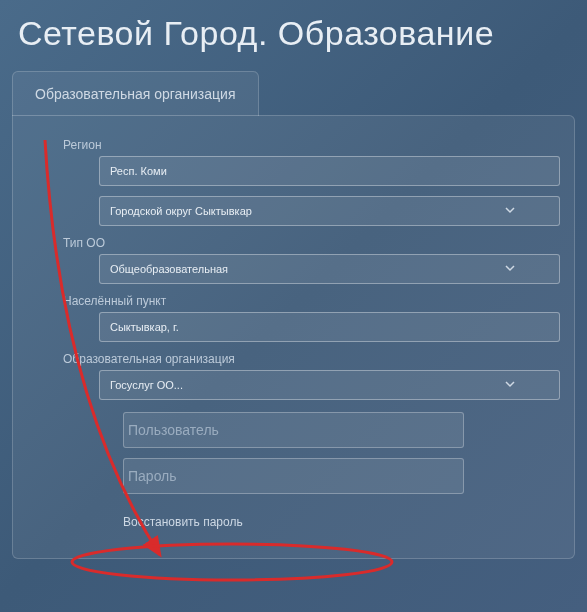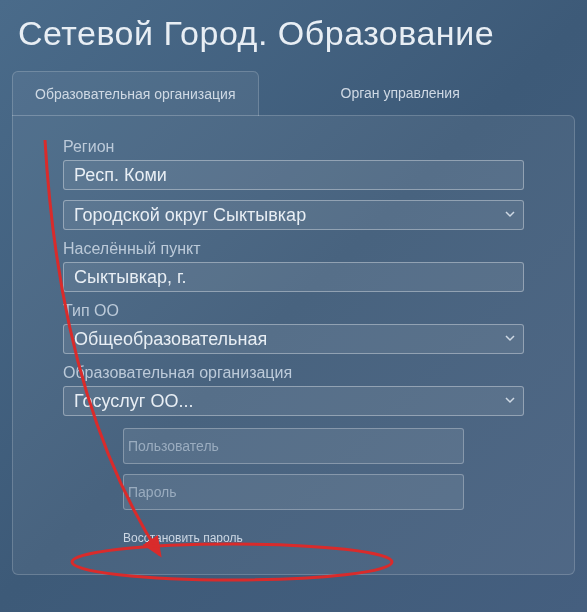--- a/index.html
+++ b/index.html
@@ -44,39 +44,40 @@
   background: rgba(255,255,255,0.06);
   border: 1px solid rgba(255,255,255,0.18);
   border-radius: 0 6px 6px 6px;
   padding: 22px 50px 26px 50px;
   position: relative;
   top: -1px;
 }
 .field-group { margin-bottom: 10px; }
 .field-label {
   color: #bccad9;
-  font-size: 16px;
+  font-size: 12px;
   margin-bottom: 4px;
   display: block;
 }
 .select-wrap {
   position: relative;
 }
 .select-box {
   width: 100%;
   height: 30px;
   background: rgba(255,255,255,0.08);
   border: 1px solid rgba(255,255,255,0.35);
   border-radius: 3px;
   color: #e8eef4;
-  font-size: 18px;
+  font-size: 11px;
   padding: 0 30px 0 10px;
   line-height: 28px;
   cursor: pointer;
   overflow: hidden;
+  margin-left: 36px;
 }
 .select-chevron {
   position: absolute;
   right: 8px;
   top: 50%;
   transform: translateY(-50%);
   pointer-events: none;
 }
 .credentials {
   margin-top: 12px;
@@ -115,21 +116,20 @@
   pointer-events: none;
 }
 </style>
 </head>
 <body>
 
 <div class="title">Сетевой Город. Образование</div>
 
 <div class="tabs">
   <div class="tab active">Образовательная организация</div>
-  <div class="tab inactive">Орган управления</div>
 </div>
 
 <div class="panel">
 
   <div class="field-group">
     <span class="field-label">Регион</span>
     <div class="select-wrap">
       <div class="select-box">Респ. Коми</div>
     </div>
   </div>
@@ -139,35 +139,35 @@
       <div class="select-box">Городской округ Сыктывкар</div>
       <span class="select-chevron">
         <svg width="12" height="12" viewBox="0 0 12 12">
             <path d="M2 4 L6 8 L10 4" stroke="#cfd9e4" stroke-width="1.5" fill="none"></path>
           </svg>
       </span>
     </div>
   </div>
 
   <div class="field-group">
-    <span class="field-label">Населённый пункт</span>
-    <div class="select-wrap">
-      <div class="select-box">Сыктывкар, г.</div>
-    </div>
-  </div>
-
-  <div class="field-group">
     <span class="field-label">Тип ОО</span>
     <div class="select-wrap">
       <div class="select-box">Общеобразовательная</div>
       <span class="select-chevron">
         <svg width="12" height="12" viewBox="0 0 12 12">
             <path d="M2 4 L6 8 L10 4" stroke="#cfd9e4" stroke-width="1.5" fill="none"></path>
           </svg>
       </span>
+    </div>
+  </div>
+
+  <div class="field-group">
+    <span class="field-label">Населённый пункт</span>
+    <div class="select-wrap">
+      <div class="select-box">Сыктывкар, г.</div>
     </div>
   </div>
 
   <div class="field-group">
     <span class="field-label">Образовательная организация</span>
     <div class="select-wrap">
       <div class="select-box">Госуслуг ОО...</div>
       <span class="select-chevron">
         <svg width="12" height="12" viewBox="0 0 12 12">
             <path d="M2 4 L6 8 L10 4" stroke="#cfd9e4" stroke-width="1.5" fill="none"></path>

